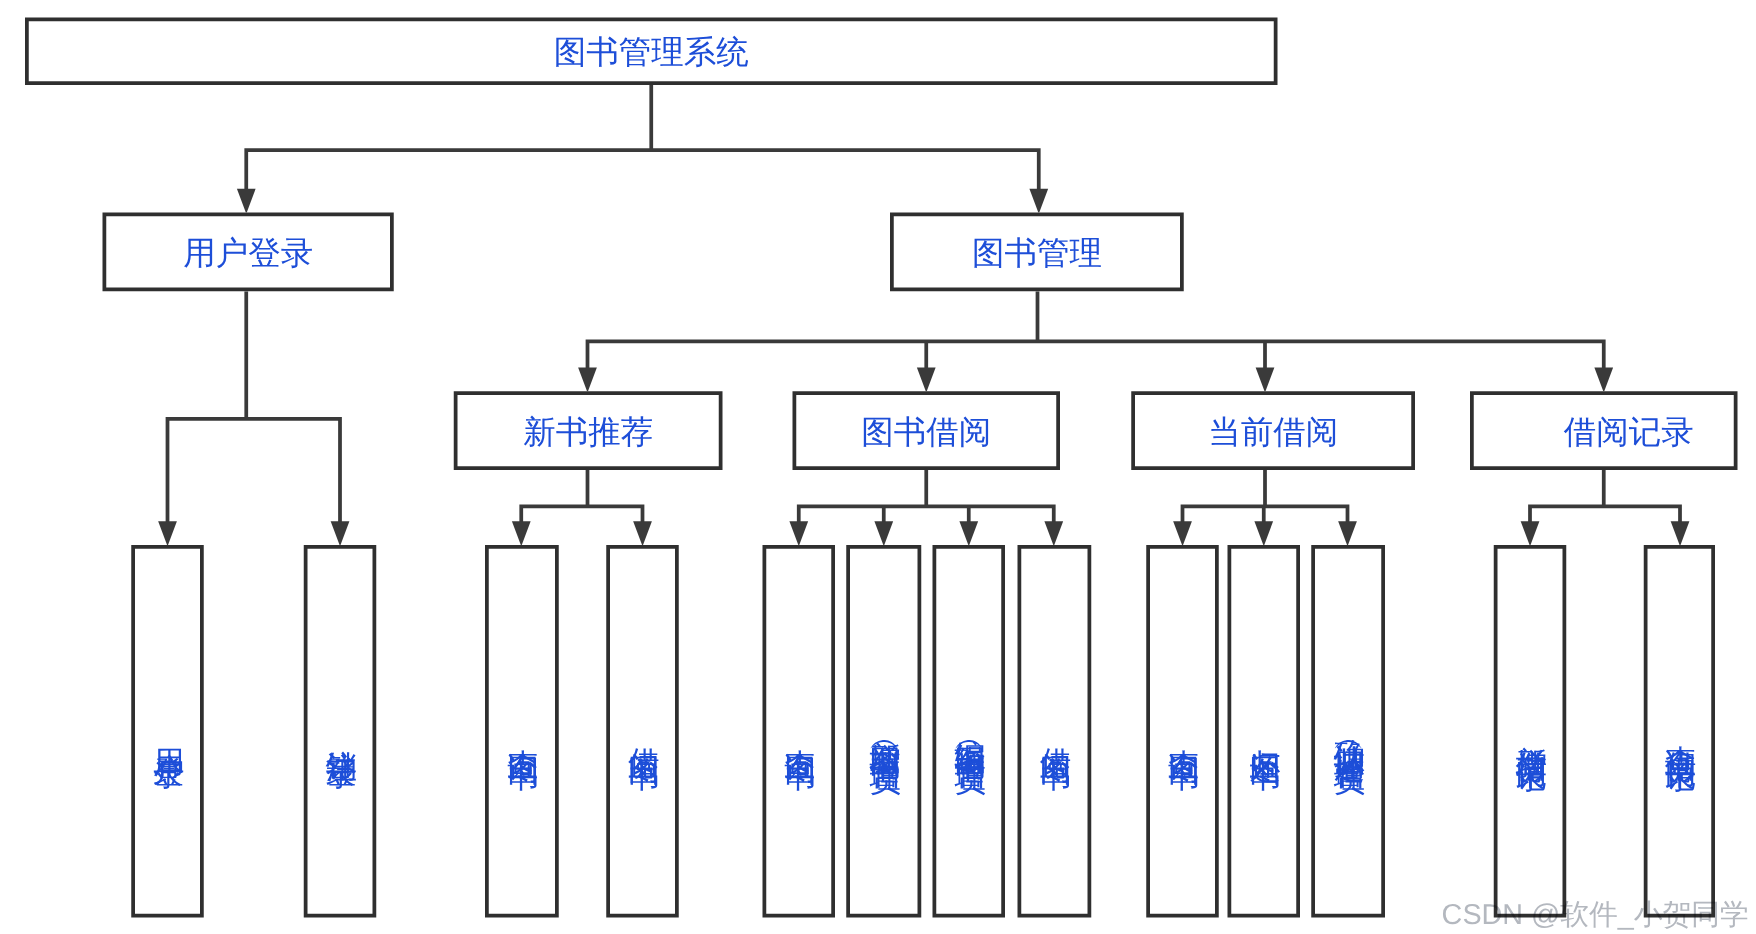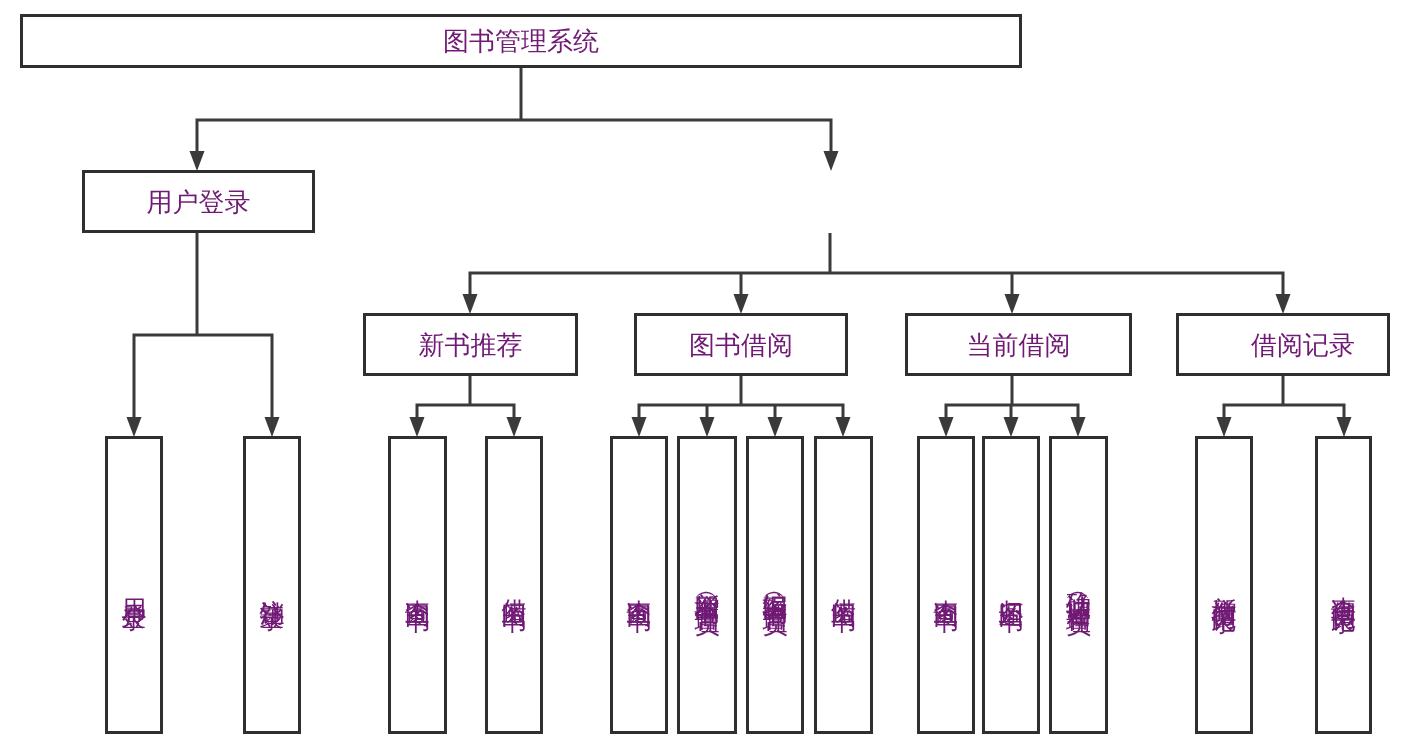--- a/index.html
+++ b/index.html
@@ -16,21 +16,21 @@
     position:absolute;
     box-sizing:border-box;
     border:3px solid #2f2f2f;
     background:#ffffff;
     display:flex;align-items:center;justify-content:center;
     z-index:2;
   }
   .node .lbl{
     font-size:26px;
     line-height:1;
-    color:#701a75;
+    color:#1d4ed8;
     white-space:nowrap;
   }
   .leaf .lbl{
     writing-mode:vertical-rl;
     font-size:25px;
     letter-spacing:3px;
     line-height:1;
     white-space:nowrap;
   }
   
@@ -116,20 +116,23 @@
     </g>
   </svg>
 
   <div class="node n-root">
     <span class="lbl">图书管理系统</span>
   </div>
 
   <div class="node n-ulogin">
     <span class="lbl">用户登录</span>
   </div>
+  <div class="node n-bmgmt">
+    <span class="lbl">图书管理</span>
+  </div>
 
   <div class="node n-bborw">
     <span class="lbl">图书借阅</span>
   </div>
   <div class="node n-newbk">
     <span class="lbl">新书推荐</span>
   </div>
   <div class="node n-cborw">
     <span class="lbl">当前借阅</span>
   </div>
@@ -174,14 +177,15 @@
     <span class="lbl">确认归还（管理员）</span>
   </div>
 
   <div class="node leaf lf12">
     <span class="lbl">新增借阅记录</span>
   </div>
   <div class="node leaf lf13">
     <span class="lbl">查询借阅记录</span>
   </div>
 
+  <div class="watermark">CSDN @软件_小贺同学</div>
 
 </div>
 
 </body></html>

